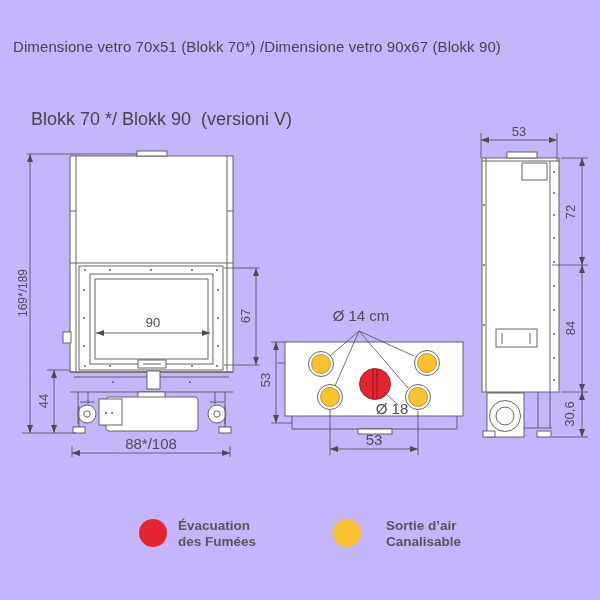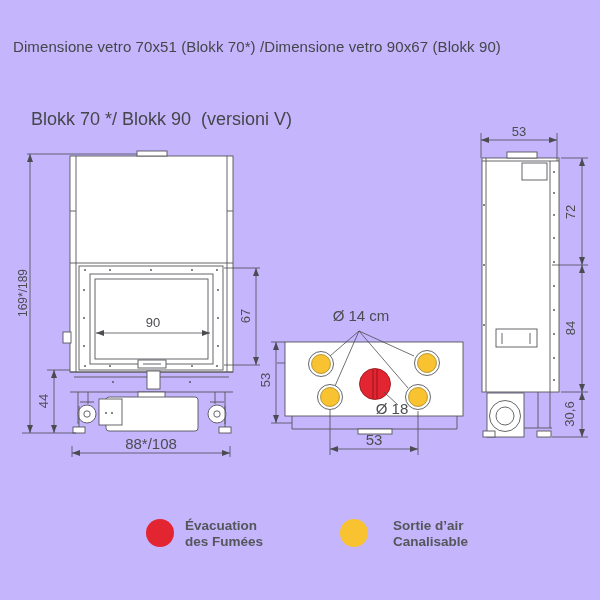--- a/index.html
+++ b/index.html
@@ -2,21 +2,21 @@
 <html><head>
 <meta charset="utf-8">
 <style>
   html,body{margin:0;padding:0;background:#ffffff;}
   .page{position:relative;width:600px;height:600px;background:#c4b5fd;overflow:hidden;
         font-family:"Liberation Sans", sans-serif;color:#4b4c50;}
   .title{position:absolute;left:13px;top:38px;width:582px;font-size:15px;color:#454649;
          letter-spacing:.1px;white-space:nowrap;}
   .subtitle{position:absolute;left:31px;top:109px;font-size:18px;color:#454649;white-space:pre;}
   svg{position:absolute;left:0;top:0;}
-  .legend{position:absolute;left:7px;top:516px;width:556px;height:60px;}
+  .legend{position:absolute;left:0;top:516px;width:556px;height:60px;}
   .legend-item{position:absolute;display:flex;align-items:flex-start;gap:11px;}
   .legend-item.smoke{left:139px;top:2px;}
   .legend-item.air{left:333px;top:2px;gap:25px;}
   .swatch{width:28px;height:28px;border-radius:50%;flex:0 0 auto;margin-top:1px;}
   .legend-label{font-size:13.5px;font-weight:bold;color:#55565a;line-height:15.5px;white-space:pre;}
   text{font-family:"Liberation Sans", sans-serif;fill:#4b4c50;}
   .dim{font-size:13px;}
   .dim-small{font-size:12px;}
   .dim-big{font-size:15px;}
   .ln{stroke:#55565a;stroke-width:0.9;fill:none;}

